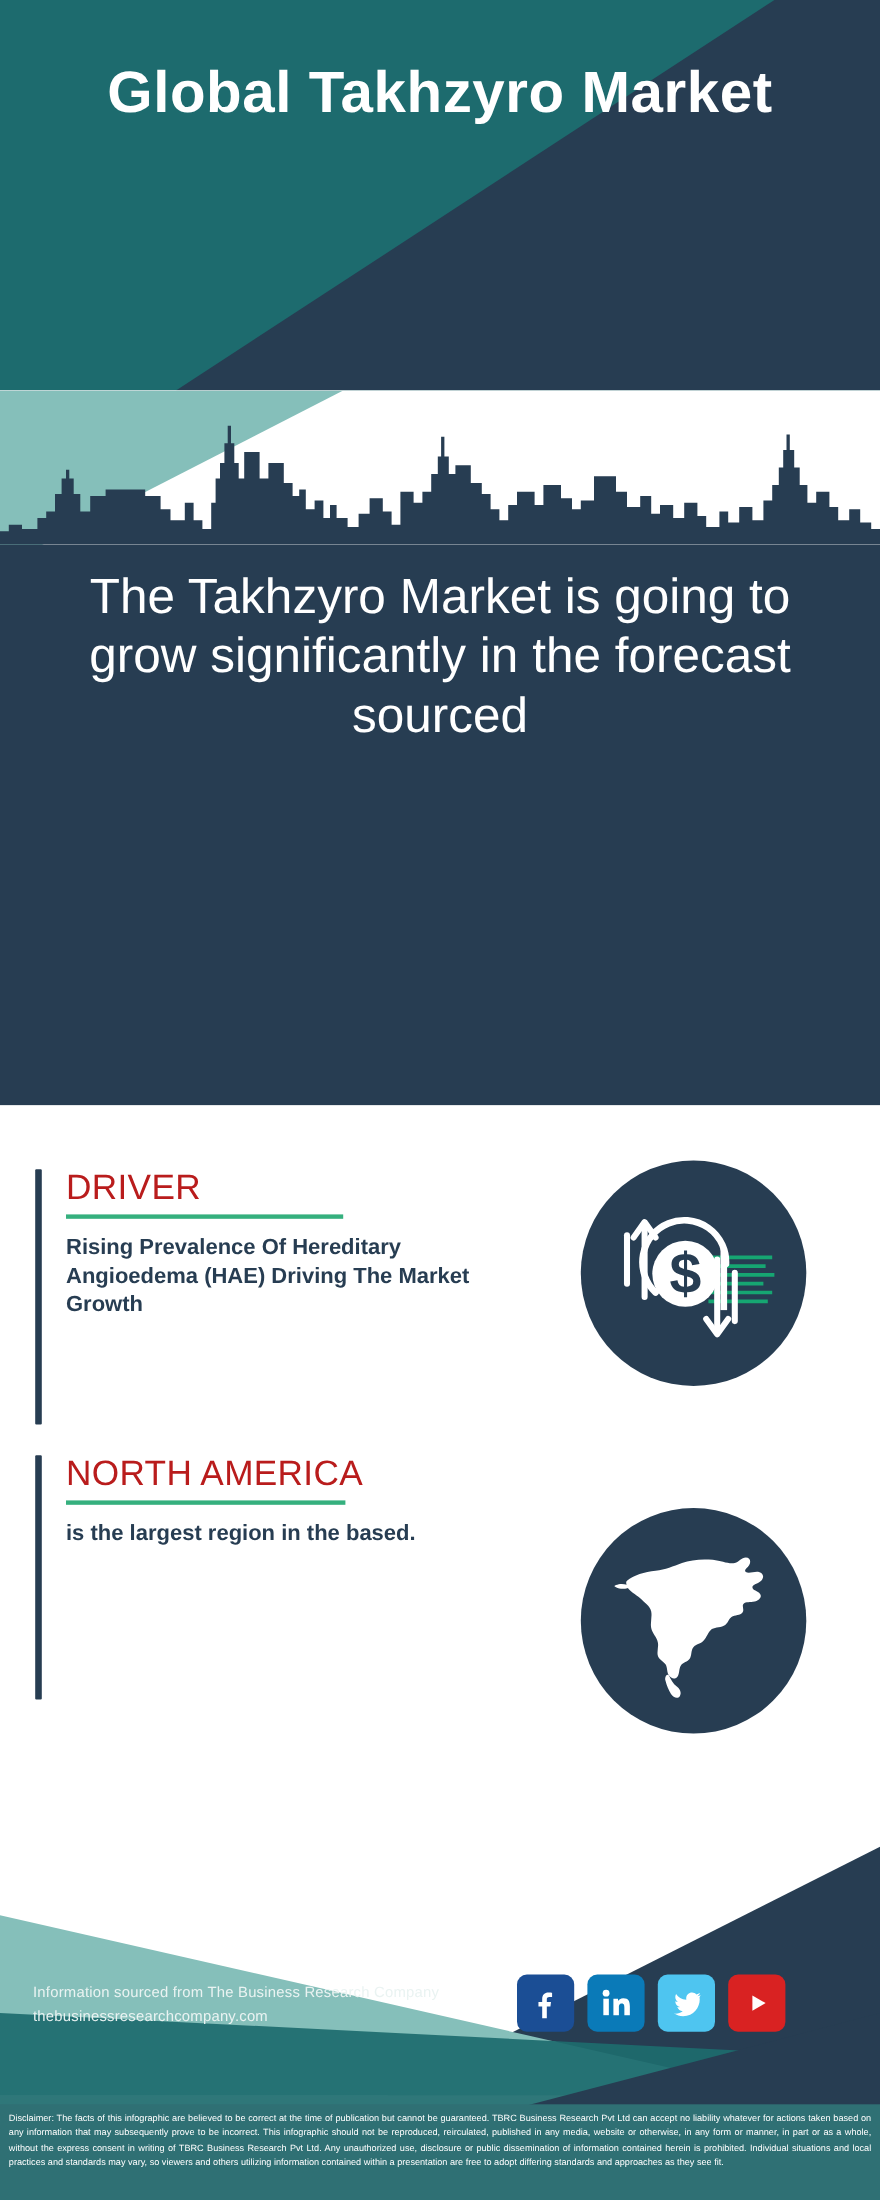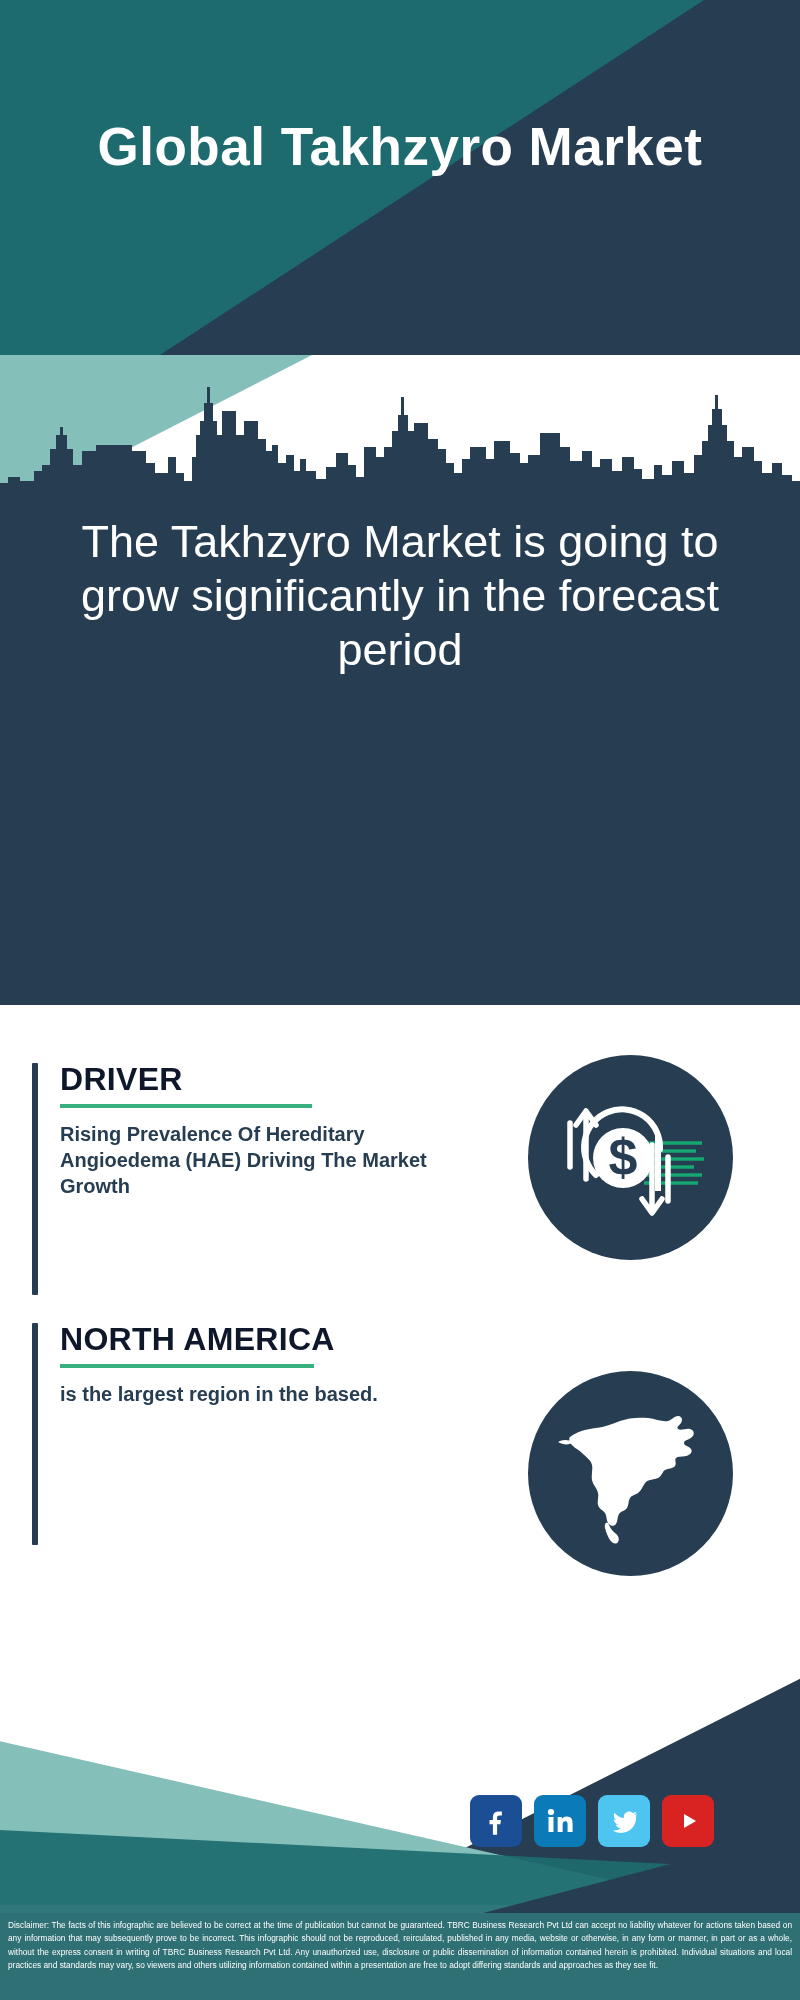--- a/index.html
+++ b/index.html
@@ -18,21 +18,21 @@
     background:#1d6b6e;overflow:hidden;
   }
   .header-diag{
     position:absolute;left:0;top:0;width:800px;height:355px;
     background:#273d52;
     clip-path:polygon(100% 0, 100% 100%, 20% 100%, 88% 0);
   }
   .header-title{
     position:absolute;left:0;top:0;width:800px;height:458px;
     display:flex;align-items:flex-start;justify-content:center;
-    padding-top:118px;box-sizing:border-box;
+    padding-top:56px;box-sizing:border-box;
     color:#ffffff;font-size:53px;font-weight:bold;
     letter-spacing:.5px;line-height:1.1;
     z-index:5;
   }
 
   
   .band{
     position:absolute;left:0;top:355px;width:800px;height:650px;
     background:#ffffff;overflow:hidden;
   }
@@ -57,21 +57,21 @@
     z-index:4;
   }
 
   
   .content{position:absolute;left:0;top:1005px;width:800px;height:640px;background:#fff;}
 
   .fact{position:absolute;display:flex;align-items:flex-start;}
   .fact-bar{width:6px;background:#273d52;flex:0 0 6px;border-radius:1px;}
   .fact-text{margin-left:22px;flex:1;}
   .fact-head{
-    color:#0f172a;font-size:32px;font-weight:bold;letter-spacing:.3px;
+    color:#b91c1c;font-size:32px;font-weight:normal;letter-spacing:.3px;
     line-height:1.05;margin:0 0 7px 0;display:inline-block;
   }
   .fact-rule{height:4px;background:#35b07e;margin:0 0 13px 0;}
   .fact-body{
     color:#273d52;font-size:20px;font-weight:bold;line-height:1.32;margin:0;
   }
   .icon-circle{
     position:absolute;border-radius:50%;background:#273d52;
     display:flex;align-items:center;justify-content:center;
   }
@@ -151,21 +151,21 @@
         L560,62 L570,62 L570,76 L582,76 L582,66 L592,66 L592,82 L600,82 L600,74
         L612,74 L612,86 L622,86 L622,72 L634,72 L634,84 L642,84 L642,94 L654,94
         L654,80 L662,80 L662,90 L672,90 L672,76 L684,76 L684,88 L694,88 L694,70
         L702,70 L702,56 L708,56 L708,40 L712,40 L712,24 L715,24 L715,10 L718,10
         L718,24 L722,24 L722,40 L727,40 L727,56 L734,56 L734,72 L742,72 L742,62
         L754,62 L754,76 L762,76 L762,88 L772,88 L772,78 L782,78 L782,90 L792,90
         L792,96 L800,96 L800,110 Z"></path>
     </svg>
 
     <div class="skycover"></div>
-    <div class="headline">The Takhzyro Market is going to grow significantly in the forecast period</div>
+    <div class="headline">The Takhzyro Market is going to grow significantly in the forecast sourced</div>
   </div>
 
   <div class="content">
 
     <div class="fact" style="left:32px;top:58px;width:400px;height:232px;">
       <div class="fact-bar" style="height:232px;"></div>
       <div class="fact-text">
         <div class="fact-head">DRIVER</div>
         <div class="fact-rule" style="width:252px;"></div>
         <div class="fact-body">Rising Prevalence Of Hereditary Angioedema (HAE) Driving The Market Growth</div>
@@ -237,20 +237,22 @@
   </div>
 
   <div class="footer">
     <div class="f-navywedge"></div>
     <div class="f-tealwedge"></div>
     <div class="f-tealband"></div>
     <div class="f-navyband"></div>
   </div>
 
   <div class="f-source">
+    <div>Information sourced from The Business Research Company</div>
+    <div>thebusinessresearchcompany.com</div>
   </div>
 
   <div class="socials">
     <div class="sicon" style="background:#1b4e95;">
       <svg width="30" height="30" viewBox="0 0 30 30">
           <path fill="#fff" d="M18.6,9.4h2.3V5.6c-0.4-0.1-1.8-0.2-3.4-0.2c-3.3,0-5.6,2.1-5.6,5.9v2.7H8.5v4.2h3.4v10.6h4.2V18.2h3.3l0.5-4.2h-3.8v-2.3C16.1,10.5,16.4,9.4,18.6,9.4z"></path>
         </svg>
     </div>
     <div class="sicon" style="background:#0a7ab8;">
       <svg width="30" height="30" viewBox="0 0 30 30">

